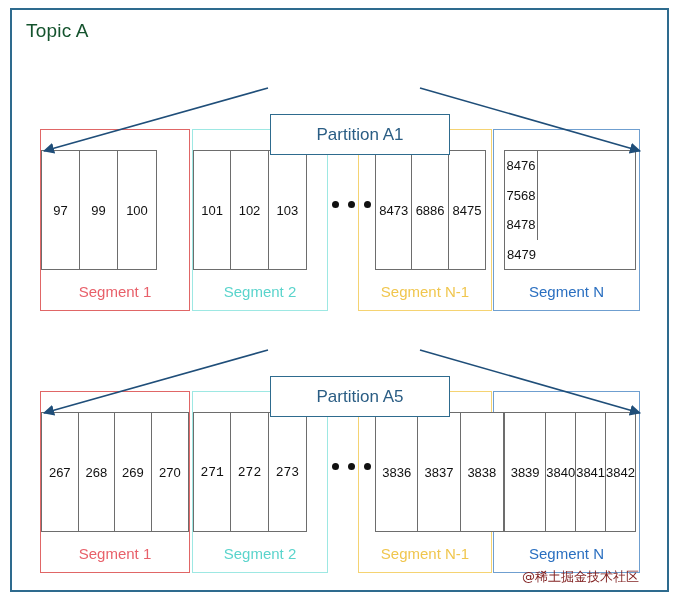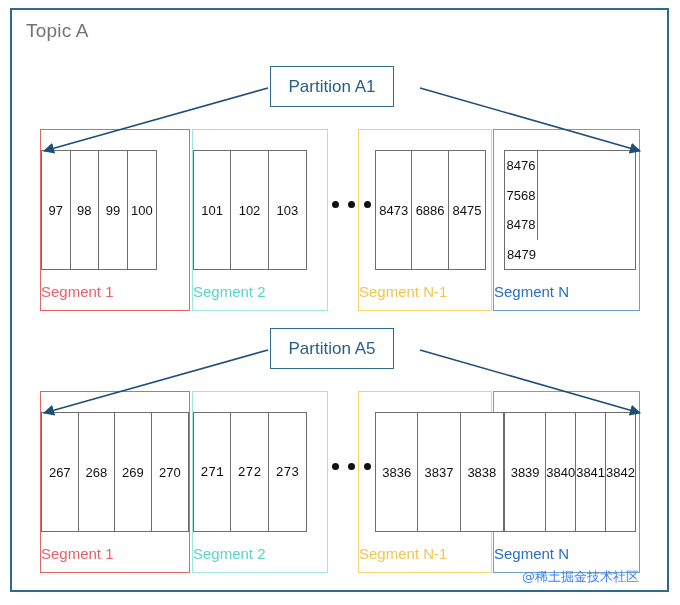--- a/index.html
+++ b/index.html
@@ -33,37 +33,38 @@
     border: 2px solid #2e6b8e;
     box-sizing: border-box;
     background: transparent;
   }
 
   .topic-title {
     position: absolute;
     left: 26px;
     top: 20px;
     font-size: 19px;
-    color: #737373;
+    color: #14532d;
     letter-spacing: .2px;
     white-space: nowrap;
   }
 
   
   .partition-box {
     position: absolute;
-    width: 124px;
+    width: 180px;
     height: 41px;
     border: 1.6px solid #2e6b8e;
     box-sizing: border-box;
     background: #ffffff;
     display: flex;
     align-items: center;
     justify-content: center;
     z-index: 6;
+    margin-top: 48px;
   }
   .partition-box span {
     font-size: 17px;
     color: #2a5d84;
     white-space: nowrap;
   }
   .partition-a1 { left: 270px; top: 66px; }
   .partition-a5 { left: 270px; top: 328px; }
 
   
@@ -92,20 +93,21 @@
     box-sizing: border-box;
     border-width: 1.5px;
     border-style: solid;
     background: transparent;
   }
   .seg-label {
     position: absolute;
     left: 0;
     right: 0;
     bottom: 10px;
+    text-align: center;
     font-size: 15px;
     white-space: nowrap;
   }
 
   .seg-1    { border-color: #e06666; }
   .seg-1 .seg-label { color: #e8606a; }
   .seg-2    { border-color: #9de8e3; }
   .seg-2 .seg-label { color: #5ad4cc; }
   .seg-n1   { border-color: #f5d372; }
   .seg-n1 .seg-label { color: #f0c64e; }
@@ -152,21 +154,21 @@
     border-radius: 50%;
     background: #111111;
   }
 
   
   .watermark {
     position: absolute;
     left: 522px;
     top: 568px;
     font-size: 13px;
-    color: #3b82f6;
+    color: #7f1d1d;
     white-space: nowrap;
     z-index: 7;
     font-family: "DejaVu Sans", sans-serif;
   }
 </style>
 </head>
 <body>
 
 <div id="stage">
 
@@ -196,21 +198,20 @@
     <span>Partition A5</span>
   </div>
 
   <div class="band band-top">
 
     <div class="segment seg-1" style="left:40px; width:150px;">
       <div class="seg-label">Segment 1</div>
     </div>
     <div class="cells" style="left:41px; width:116px;">
       <div class="cell cell-w-sm">97</div>
-      <div class="cell cell-w-sm">98</div>
       <div class="cell cell-w-sm">99</div>
       <div class="cell cell-w-sm">100</div>
     </div>
 
     <div class="segment seg-2" style="left:192px; width:136px;">
       <div class="seg-label">Segment 2</div>
     </div>
     <div class="cells" style="left:193px; width:114px;">
       <div class="cell cell-w-sm">101</div>
       <div class="cell cell-w-sm">102</div>

